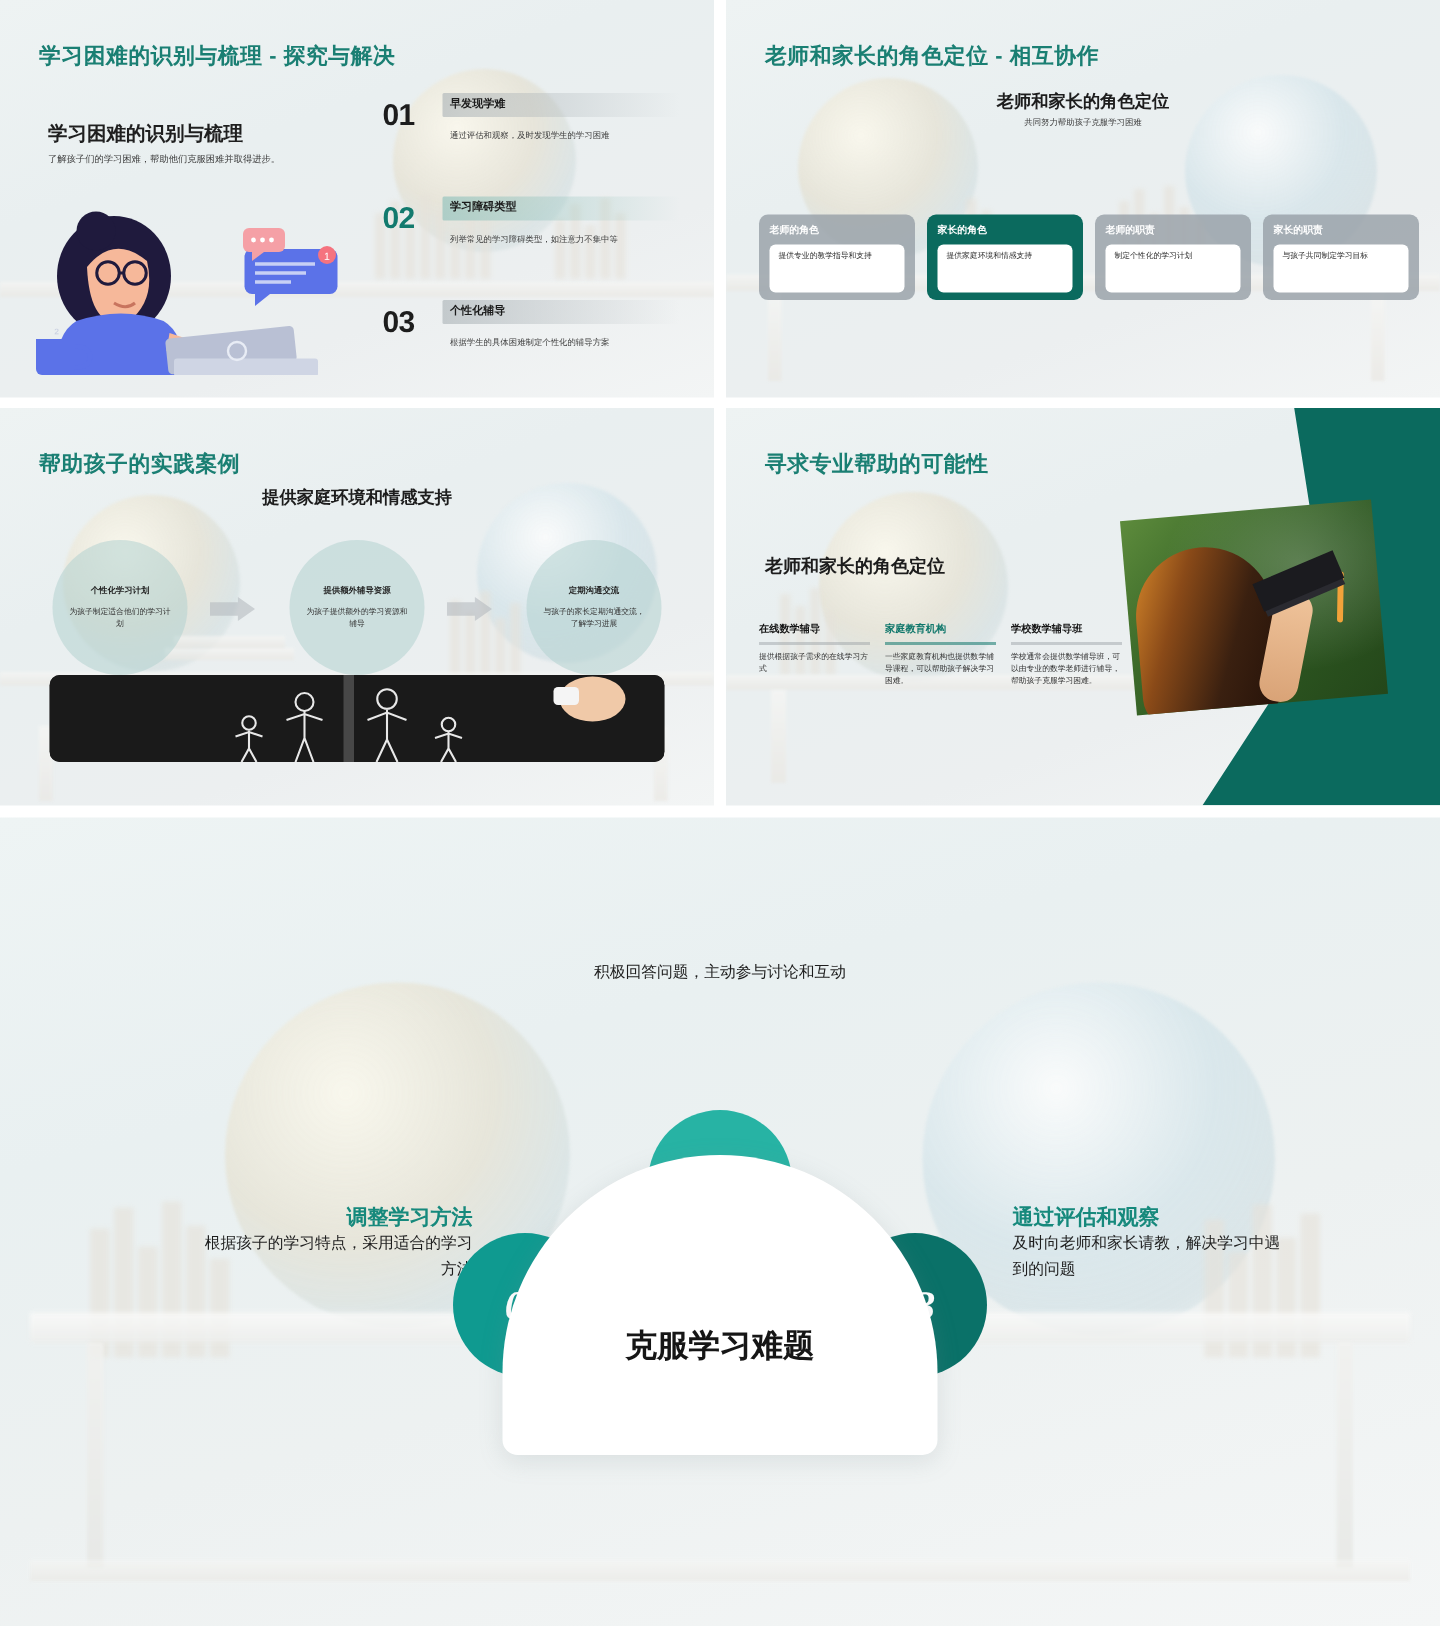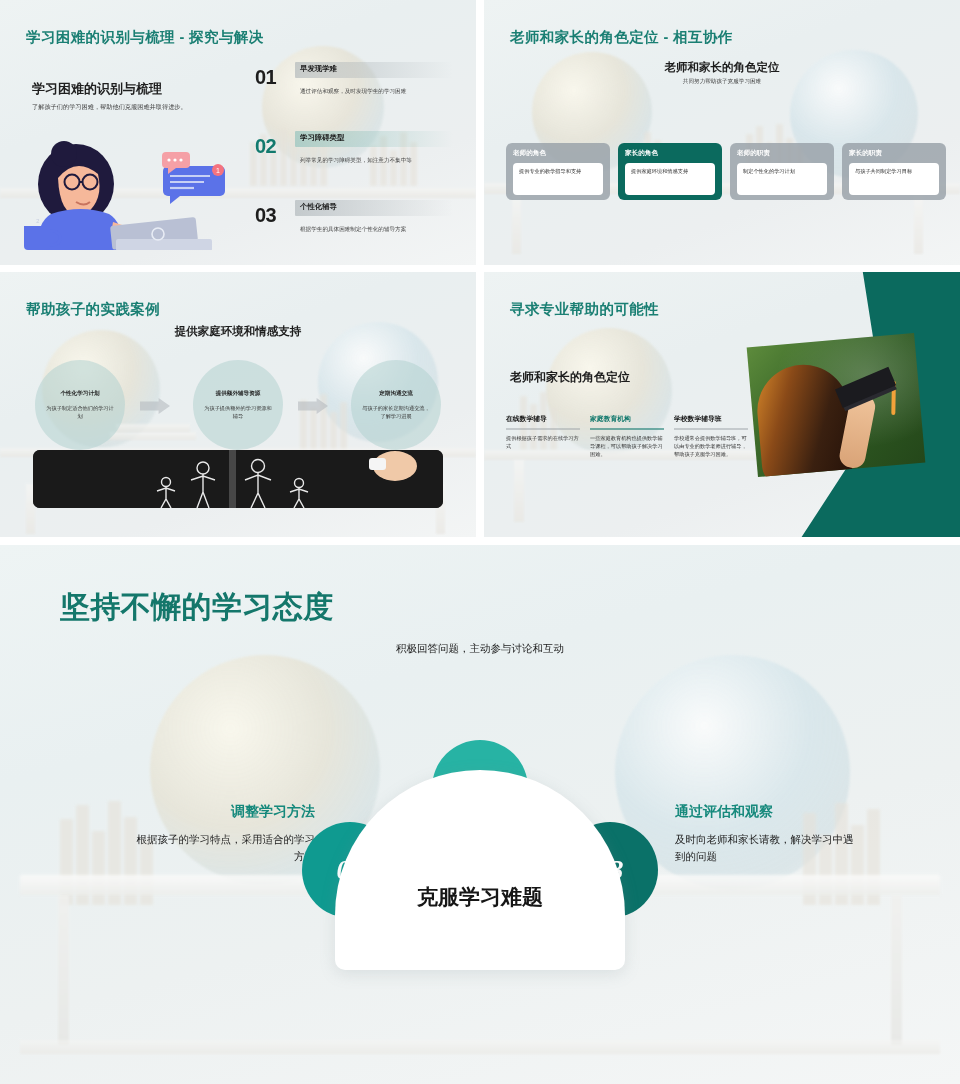--- a/index.html
+++ b/index.html
@@ -192,21 +192,21 @@
   #slide5 .s-title { left: 60px; top: 42px; font-size: 30px; color: #14776b; }
 
   .top-block {
     position: absolute; left: 50%; transform: translateX(-50%); top: 95px;
     width: 300px; text-align: center;
   }
   .top-block .tb-t { font-size: 14.5px; font-weight: 700; color: #16897c; margin-bottom: 12px; }
   .top-block .tb-d { font-size: 10.5px; color: #1d1d1d; line-height: 1.65; }
 
   .side-block { position: absolute; width: 185px; top: 258px; }
-  .side-block .sb-t { font-size: 14px; font-weight: 700; color: #16897c; margin-bottom: 10px; }
+  .side-block .sb-t { font-size: 14px; font-weight: 700; color: #16897c; }
   .side-block .sb-d { font-size: 10.5px; color: #1d1d1d; line-height: 1.65; }
   #sb-left { left: 130px; text-align: right; }
   #sb-right { right: 100px; text-align: left; }
 
   .dome-wrap { position: absolute; left: 50%; transform: translateX(-50%); top: 195px; width: 420px; height: 260px; }
   .bubble {
     position: absolute; border-radius: 50%;
     display: flex; align-items: center; justify-content: center;
     color: #ffffff; font-size: 27px; font-style: italic; font-weight: 700;
     font-family: "Liberation Serif", serif;
@@ -498,21 +498,20 @@
         <i style="height:64px;width:11px"></i>
           <i style="height:78px;width:11px"></i>
           <i style="height:56px;width:11px"></i>
       </div>
       <div class="desk-top"></div>
       <div class="desk-leg" style="left:58px;"></div>
       <div class="desk-leg" style="right:58px;"></div>
       <div class="shelf" style="left:20px;top:495px;width:920px;height:14px;opacity:.55"></div>
     </div>
 
-    <div class="s-title">坚持不懈的学习态度</div>
 
     <div class="top-block">
       <div class="tb-d">积极回答问题，主动参与讨论和互动</div>
     </div>
 
     <div class="side-block" id="sb-left">
       <div class="sb-t">调整学习方法</div>
       <div class="sb-d">根据孩子的学习特点，采用适合的学习方法</div>
     </div>
 

